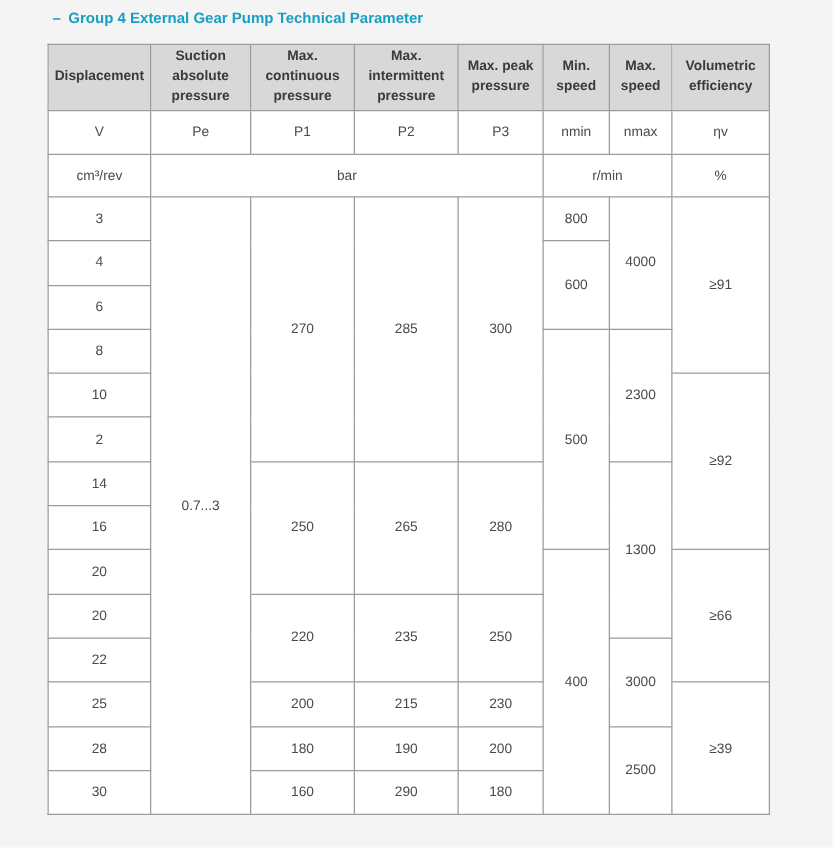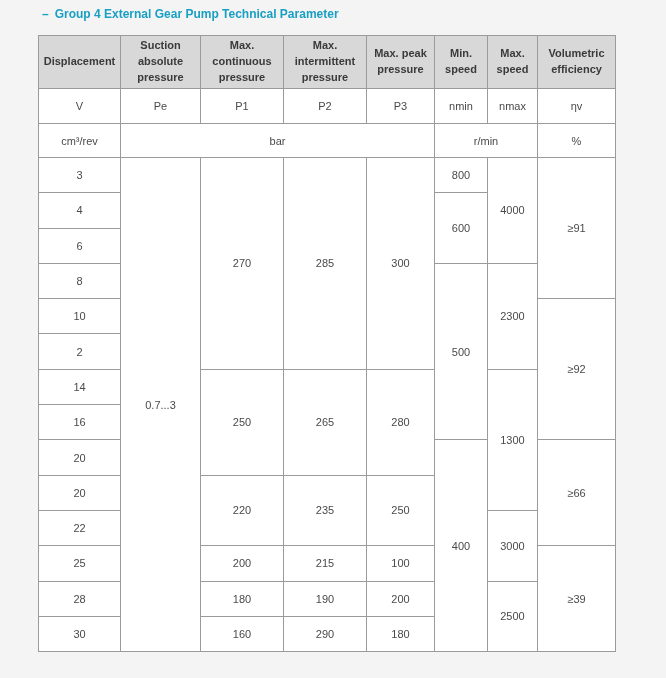--- a/index.html
+++ b/index.html
@@ -160,21 +160,21 @@
       <td rowspan="2">250</td>
     </tr>
     <tr class="data-row">
       <td>22</td>
       <td rowspan="2">3000</td>
     </tr>
     <tr class="data-row">
       <td>25</td>
       <td>200</td>
       <td>215</td>
-      <td>100</td>
+      <td>230</td>
       <td rowspan="3">≥39</td>
     </tr>
     <tr class="data-row">
       <td>28</td>
       <td>180</td>
       <td>190</td>
       <td>200</td>
       <td rowspan="2">2500</td>
     </tr>
     <tr class="data-row">

